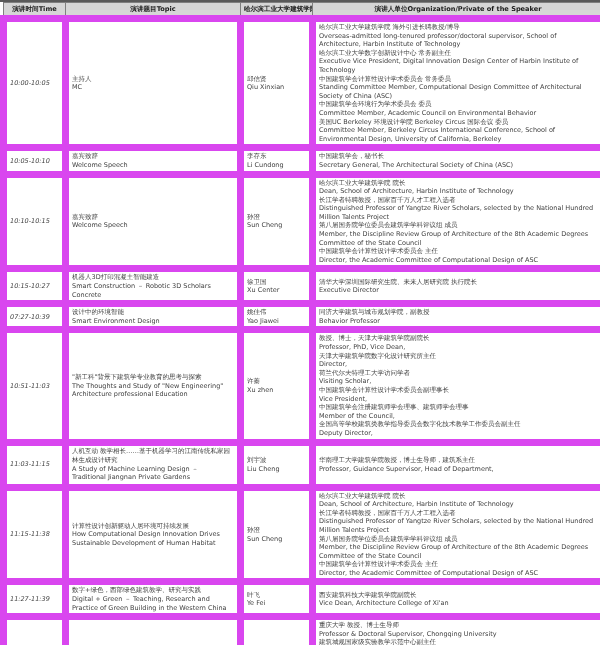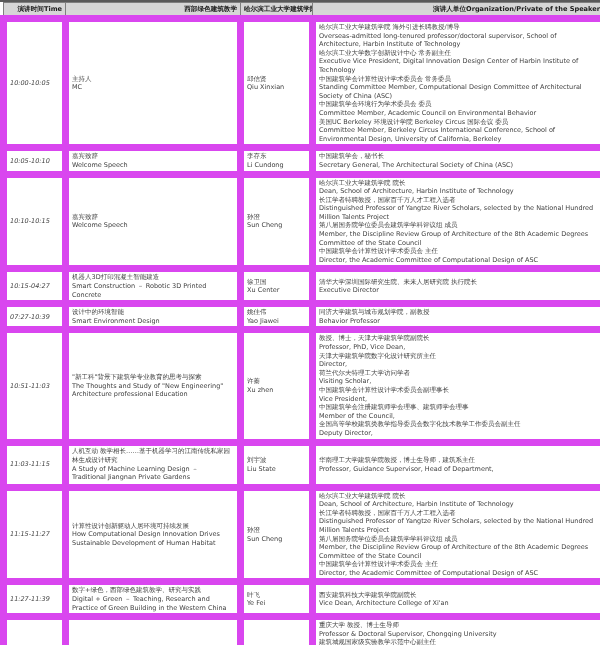--- a/index.html
+++ b/index.html
@@ -18,21 +18,21 @@
   table.schedule {
     width: 600px;
     border-collapse: collapse;
     table-layout: fixed;
   }
   table.schedule th {
     background: #d6d6d6;
     color: #1a1a1a;
     font-size: 6.6px;
     font-weight: bold;
-    text-align: right;
+    text-align: center;
     border: 1px solid #7f7f7f;
     padding: 1px 3px;
     height: 10px;
     white-space: nowrap;
     overflow: hidden;
   }
   table.schedule td {
     border: 7px solid #d946ef;
     color: #3f3f3f;
     font-size: 6.5px;
@@ -52,21 +52,21 @@
   <table class="schedule">
     <colgroup>
       <col style="width:62px">
       <col style="width:175px">
       <col style="width:72px">
       <col style="width:291px">
     </colgroup>
     <thead>
       <tr>
         <th>演讲时间Time</th>
-        <th>西部绿色建筑教学</th>
+        <th>演讲题目Topic</th>
         <th>哈尔滨工业大学建筑学院</th>
         <th>演讲人单位Organization/Private of the Speaker</th>
       </tr>
     </thead>
     <tbody>
       <tr style="height:108px">
         <td class="time-cell">10:00-10:05</td>
         <td>主持人
 MC</td>
         <td>邱信贤
@@ -100,23 +100,23 @@
         <td>哈尔滨工业大学建筑学院 院长
 Dean, School of Architecture, Harbin Institute of Technology
 长江学者特聘教授，国家百千万人才工程入选者
 Distinguished Professor of Yangtze River Scholars, selected by the National Hundred Million Talents Project
 第八届国务院学位委员会建筑学学科评议组 成员
 Member,  the Discipline Review Group of Architecture of the 8th Academic Degrees Committee of the State Council
 中国建筑学会计算性设计学术委员会 主任
 Director, the Academic Committee of Computational Design of ASC</td>
       </tr>
       <tr style="height:22px">
-        <td class="time-cell">10:15-04:27</td>
+        <td class="time-cell">10:15-10:27</td>
         <td>机器人3D打印混凝土智能建造
-Smart Construction － Robotic 3D Printed Concrete</td>
+Smart Construction － Robotic 3D Scholars Concrete</td>
         <td>徐卫国
 Xu Center</td>
         <td>清华大学深圳国际研究生院、未来人居研究院 执行院长
 Executive Director</td>
       </tr>
       <tr style="height:23px">
         <td class="time-cell">07:27-10:39</td>
         <td>设计中的环境智能
 Smart Environment Design</td>
         <td>姚佳伟
@@ -141,26 +141,26 @@
 中国建筑学会注册建筑师学会理事、建筑师学会理事
 Member of the Council,
 全国高等学校建筑类教学指导委员会数字化技术教学工作委员会副主任
 Deputy Director,</td>
       </tr>
       <tr style="height:45px">
         <td class="time-cell">11:03-11:15</td>
         <td>人机互动 教学相长……基于机器学习的江南传统私家园林生成设计研究
 A Study of Machine Learning Design － Traditional Jiangnan Private Gardens</td>
         <td>刘宇波
-Liu State</td>
+Liu Cheng</td>
         <td>华南理工大学建筑学院教授，博士生导师，建筑系主任
 Professor, Guidance Supervisor, Head of Department,</td>
       </tr>
       <tr style="height:85px">
-        <td class="time-cell">11:15-11:27</td>
+        <td class="time-cell">11:15-11:38</td>
         <td>计算性设计创新驱动人居环境可持续发展
 How Computational Design Innovation Drives Sustainable Development of Human Habitat</td>
         <td>孙澄
 Sun Cheng</td>
         <td>哈尔滨工业大学建筑学院 院长
 Dean, School of Architecture, Harbin Institute of Technology
 长江学者特聘教授，国家百千万人才工程入选者
 Distinguished Professor of Yangtze River Scholars, selected by the National Hundred Million Talents Project
 第八届国务院学位委员会建筑学学科评议组 成员
 Member,  the Discipline Review Group of Architecture of the 8th Academic Degrees Committee of the State Council

